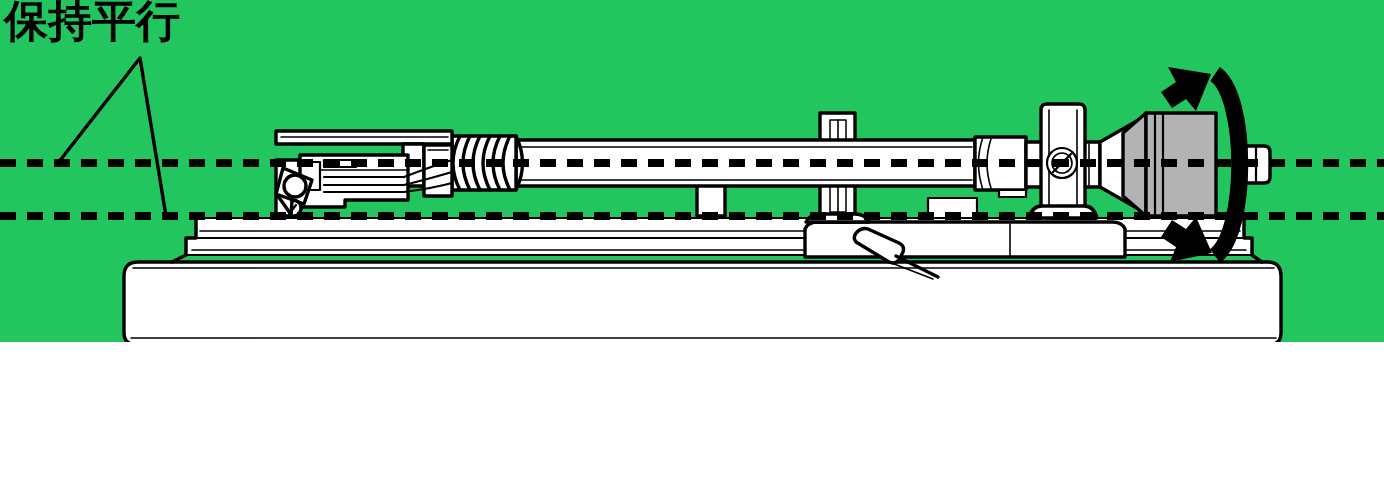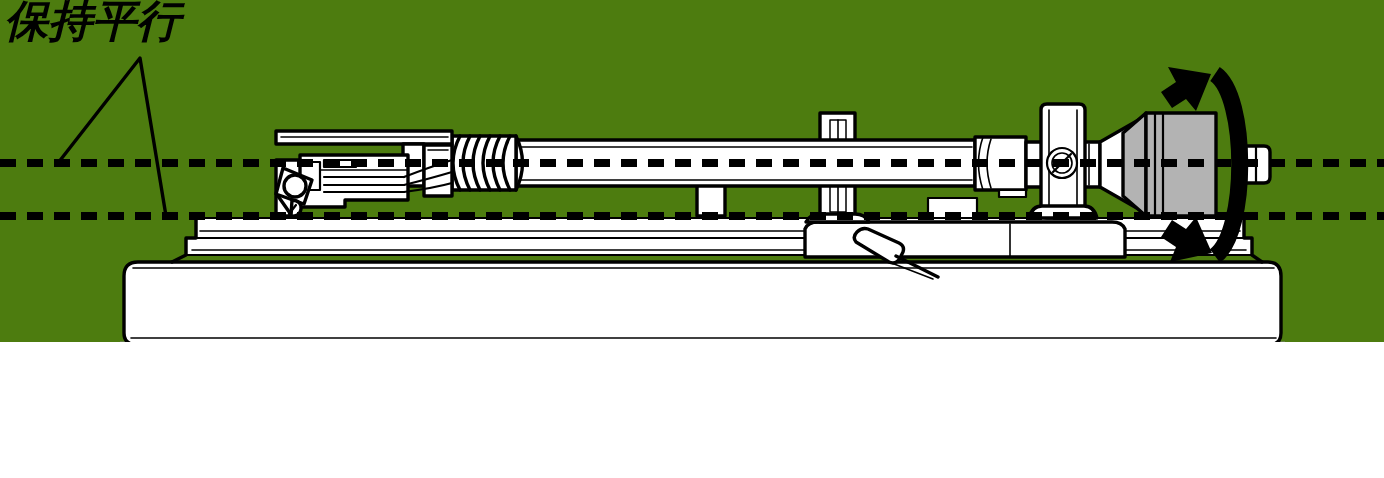--- a/index.html
+++ b/index.html
@@ -1,17 +1,17 @@
 <!DOCTYPE html>
 <html><head>
 <meta charset="utf-8">
 <style>
   html,body{margin:0;padding:0;background:#ffffff;}
   body{font-family:"DejaVu Sans","Liberation Sans",sans-serif;}
-  #stage{position:relative;width:1384px;height:342px;background:#4d7c0f;overflow:hidden;font-style:italic;}
+  #stage{position:relative;width:1384px;height:342px;background:#22c55e;overflow:hidden;}
   #figure{position:absolute;left:0;top:0;width:1384px;height:478px;}
   #caption{
     position:absolute;left:4px;top:-2px;
     font-size:44px;font-weight:bold;line-height:1.05;
     color:#000;letter-spacing:0px;white-space:nowrap;
     font-family:"DejaVu Sans","Liberation Sans",sans-serif;
   }
 </style>
 </head>
 <body>

